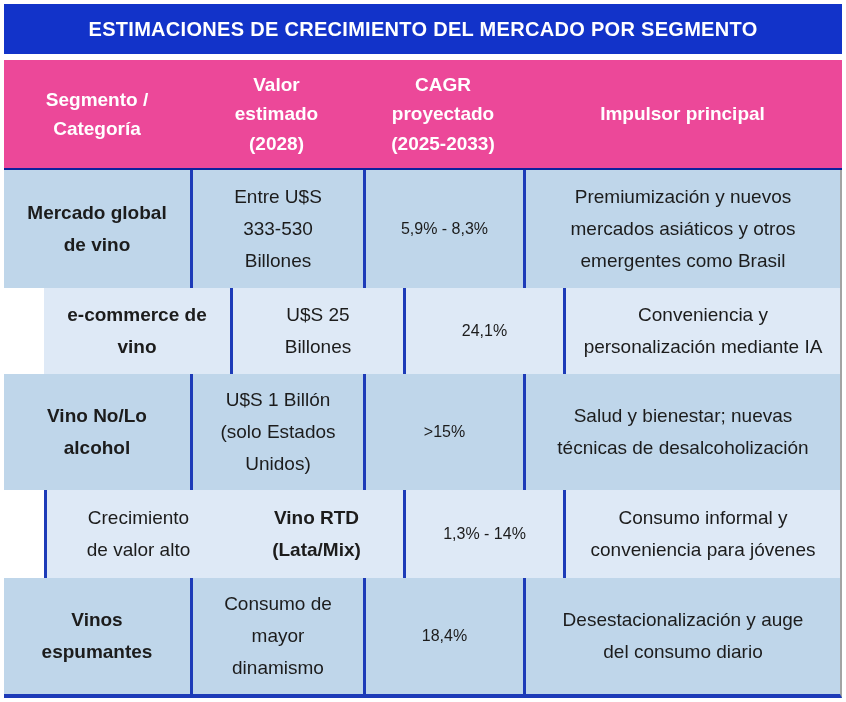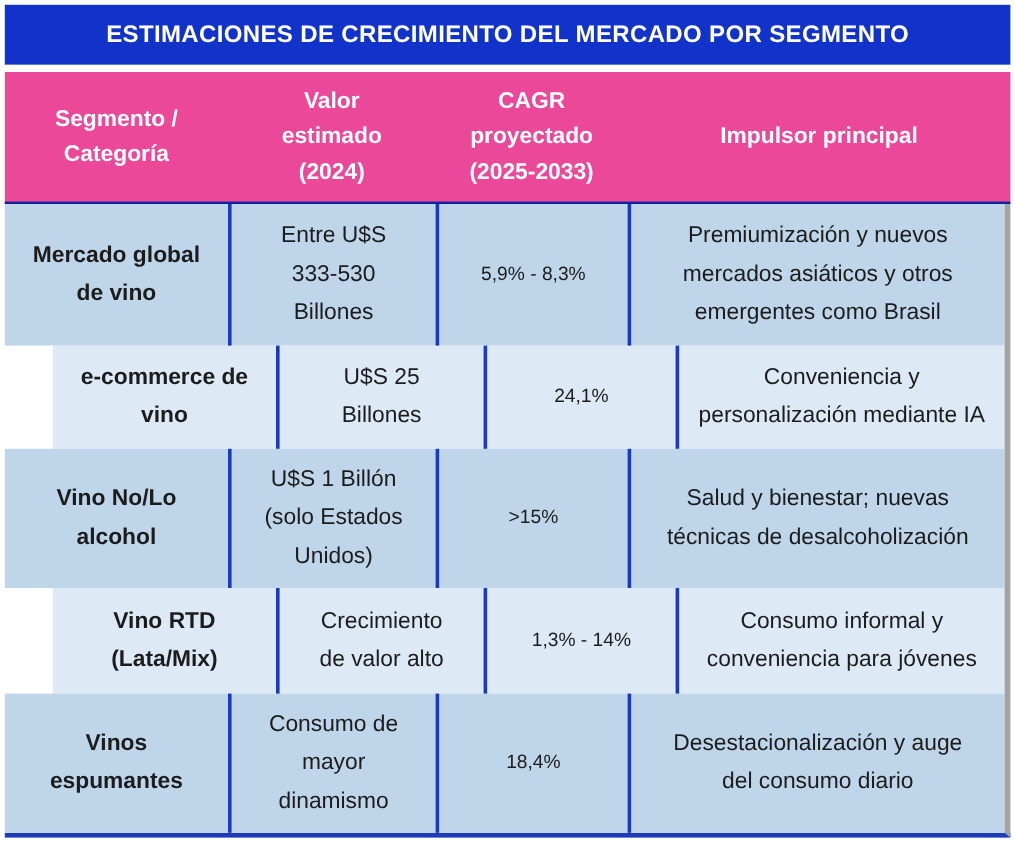--- a/index.html
+++ b/index.html
@@ -48,21 +48,21 @@
     color: #ffffff;
     font-weight: bold;
     font-size: 19px;
     line-height: 1.55;
     white-space: pre-line;
     padding: 4px 6px;
   }
 
   
   .data-area {
-    border-right: 5px solid #a3a3a3;
+    border-right: 2px solid #a3a3a3;
     border-bottom: 4px solid #1D3BB8;
   }
   .data-row.row-dark  { background: #BFD6EA; }
   .data-row.row-light { background: #DEE9F6; margin-left: 40px; }
   .data-row.h-tall   { height: 118px; }
   .data-row.h-short  { height: 86px; }
   .data-row.h-tall2  { height: 116px; }
   .data-row.h-short2 { height: 88px; }
 
   .cell {
@@ -88,21 +88,21 @@
     <div class="title-text">ESTIMACIONES DE CRECIMIENTO DEL MERCADO POR SEGMENTO</div>
   </div>
 
   <div class="title-gap"></div>
 
   <div class="header-row grid-cols">
     <div class="header-cell">Segmento /
 Categoría</div>
     <div class="header-cell">Valor
 estimado
-(2024)</div>
+(2028)</div>
     <div class="header-cell">CAGR
 proyectado
 (2025-2033)</div>
     <div class="header-cell">Impulsor principal</div>
   </div>
 
   <div class="data-area">
 
     <div class="data-row row-dark h-tall grid-cols">
       <div class="cell c1">Mercado global
@@ -131,24 +131,24 @@
 alcohol</div>
       <div class="cell c2">U$S 1 Billón
 (solo Estados
 Unidos)</div>
       <div class="cell c3">&gt;15%</div>
       <div class="cell c4">Salud y bienestar; nuevas
 técnicas de desalcoholización</div>
     </div>
 
     <div class="data-row row-light h-short2 grid-cols">
+      <div class="cell c2">Crecimiento
+de valor alto</div>
       <div class="cell c1">Vino RTD
 (Lata/Mix)</div>
-      <div class="cell c2">Crecimiento
-de valor alto</div>
       <div class="cell c3">1,3% - 14%</div>
       <div class="cell c4">Consumo informal y
 conveniencia para jóvenes</div>
     </div>
 
     <div class="data-row row-dark h-tall2 grid-cols">
       <div class="cell c1">Vinos
 espumantes</div>
       <div class="cell c2">Consumo de
 mayor

